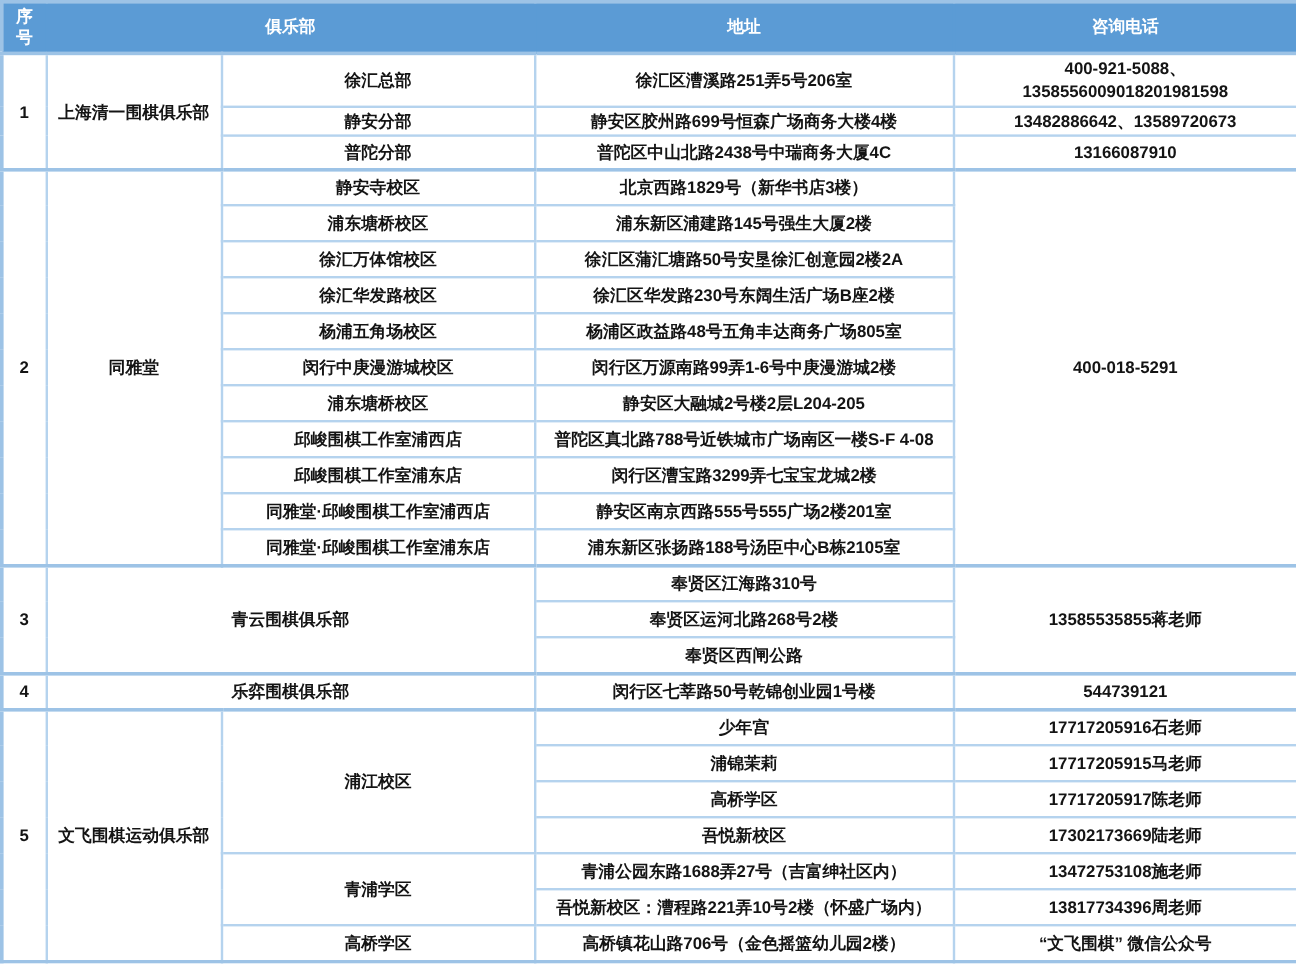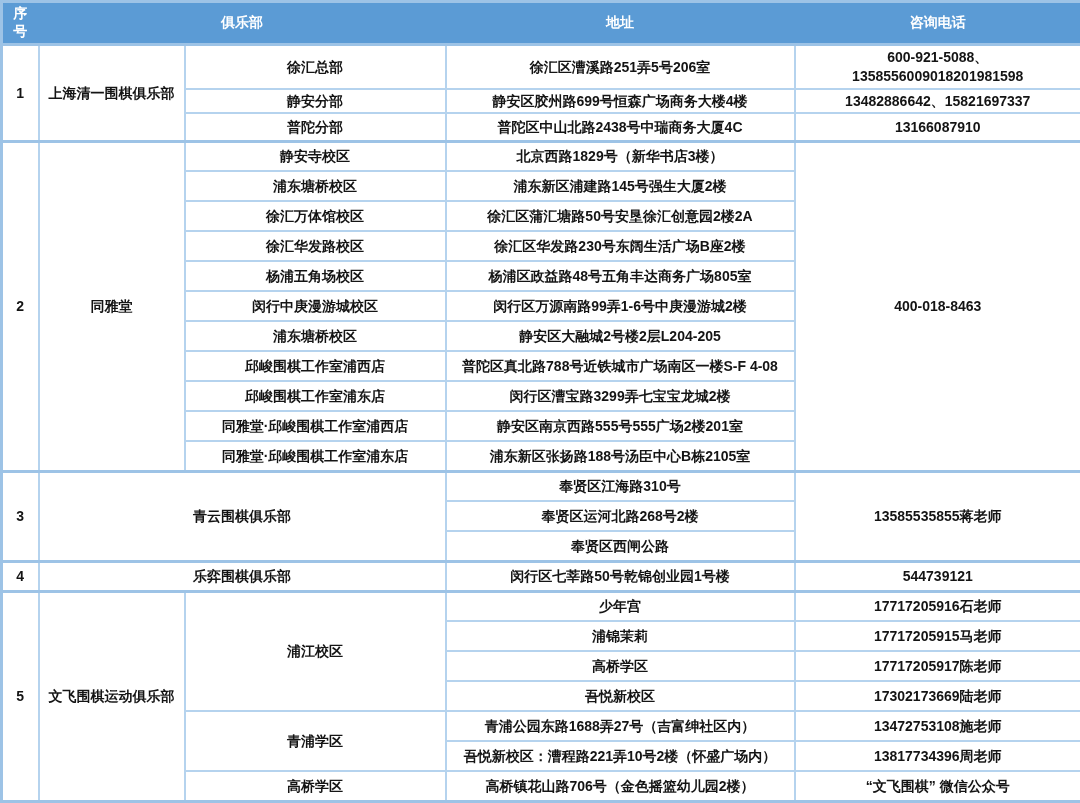--- a/index.html
+++ b/index.html
@@ -56,41 +56,41 @@
     </tr>
   </thead>
   <tbody>
 
     <tr class="sec h43">
       <td rowspan="3">1</td>
       <td rowspan="3">上海清一围棋俱乐部</td>
       <td>徐汇总部</td>
       <td>徐汇区漕溪路251弄5号206室</td>
       <td>
-        <span class="phone-line">600-921-5088、</span>
+        <span class="phone-line">400-921-5088、</span>
         <span class="phone-line">1358556009018201981598</span>
       </td>
     </tr>
     <tr class="h32">
       <td>静安分部</td>
       <td>静安区胶州路699号恒森广场商务大楼4楼</td>
-      <td>13482886642、15821697337</td>
+      <td>13482886642、13589720673</td>
     </tr>
     <tr class="h28">
       <td>普陀分部</td>
       <td>普陀区中山北路2438号中瑞商务大厦4C</td>
       <td>13166087910</td>
     </tr>
 
     <tr class="sec h30">
       <td rowspan="11">2</td>
       <td rowspan="11">同雅堂</td>
       <td>静安寺校区</td>
       <td>北京西路1829号（新华书店3楼）</td>
-      <td rowspan="11">400-018-8463</td>
+      <td rowspan="11">400-018-5291</td>
     </tr>
     <tr class="h30">
       <td>浦东塘桥校区</td>
       <td>浦东新区浦建路145号强生大厦2楼</td>
     </tr>
     <tr class="h30">
       <td>徐汇万体馆校区</td>
       <td>徐汇区蒲汇塘路50号安垦徐汇创意园2楼2A</td>
     </tr>
     <tr class="h30">

